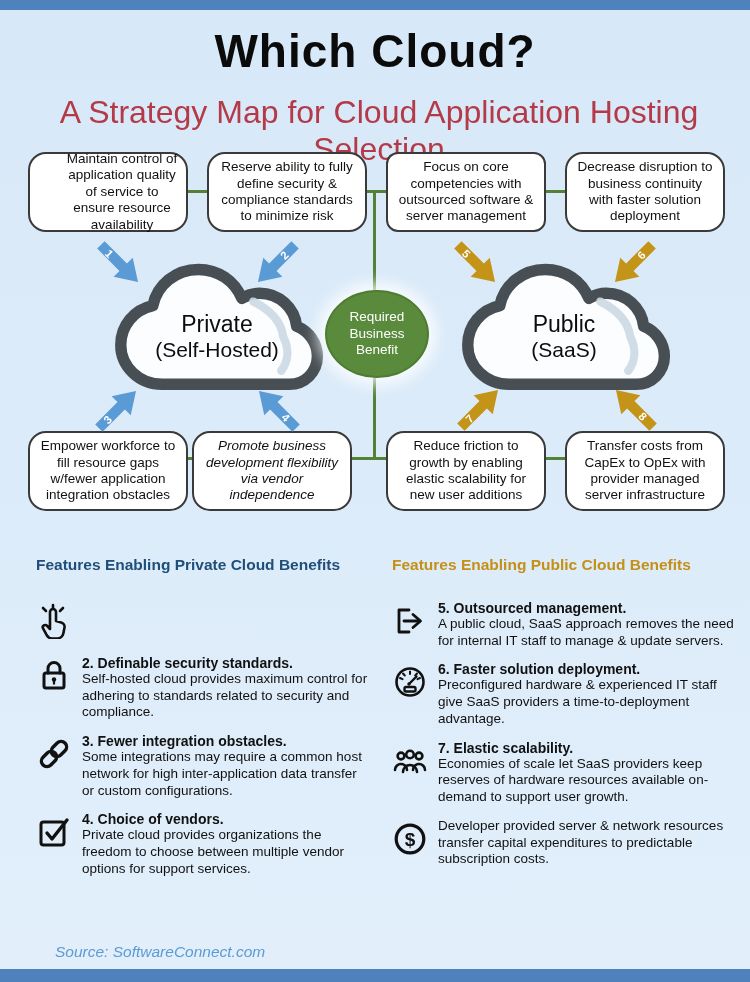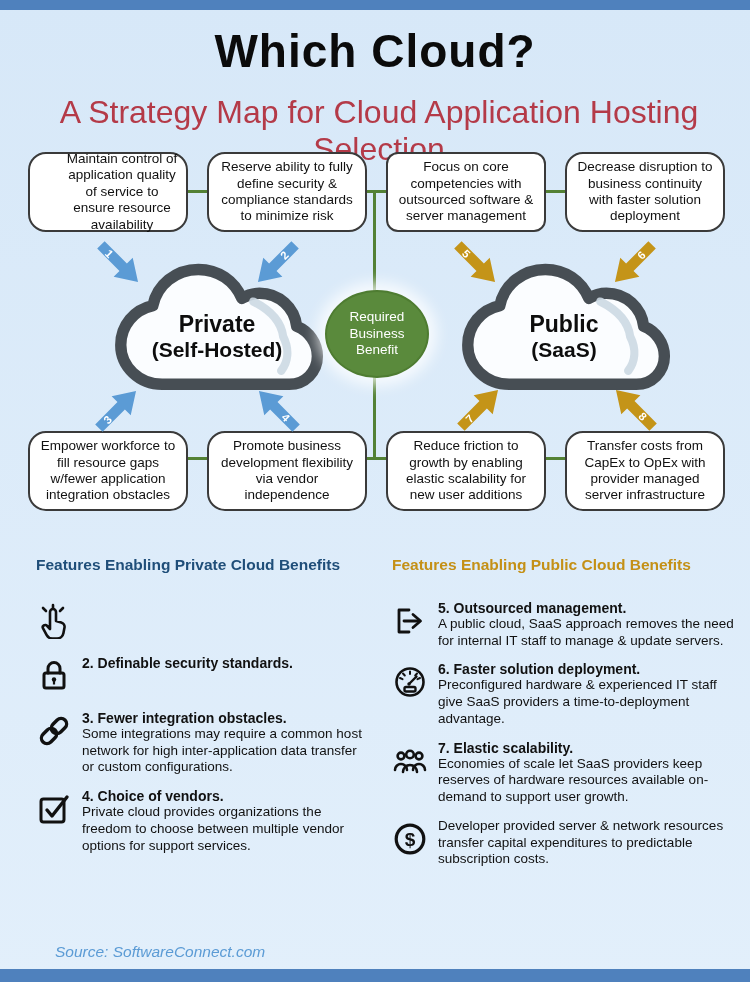--- a/index.html
+++ b/index.html
@@ -20,21 +20,21 @@
   .vline{width:3px;}
 
   .bbox{position:absolute;width:160px;height:80px;box-sizing:border-box;
         background:#fff;border:2.6px solid #3a3a3a;border-radius:18px;
         display:flex;align-items:center;justify-content:center;
         text-align:center;font-size:13.5px;line-height:1.22;padding:4px 8px;}
 
   .cloud{position:absolute;width:238px;height:auto;overflow:visible;}
   .cloud-body{fill:#fbfdff;stroke:#474e54;stroke-width:11;stroke-linejoin:round;}
   .cloud-shade{fill:none;stroke:#ccd9e3;stroke-width:8;stroke-linecap:round;opacity:.9;}
-  .cloud-label{position:absolute;width:238px;text-align:center;font-weight:bold;color:#0d0d0d;}
+  .cloud-label{position:absolute;width:238px;text-align:center;font-weight:normal;color:#0d0d0d;}
   .cloud-label .l1{display:block;font-size:23px;line-height:1.15;}
   .cloud-label .l2{display:block;font-size:21px;line-height:1.25;}
 
   .benefit-ellipse{position:absolute;left:325px;top:142px;width:100px;height:84px;
         border-radius:50%;background:#5a8a3c;border:2px solid #4e7c31;color:#fff;
         display:flex;align-items:center;justify-content:center;text-align:center;
         font-size:13.5px;line-height:1.25;
         box-shadow:0 0 14px 8px rgba(255,255,255,.75);}
   .benefit-ellipse span{display:block;width:70px;}
 
@@ -77,21 +77,21 @@
     <div class="hline" style="left:100px;top:42px;width:550px;"></div>
     <div class="hline" style="left:100px;top:309px;width:550px;"></div>
     <div class="vline" style="left:373px;top:42px;height:270px;"></div>
 
     <div class="bbox" style="left:28px;top:4px;padding-left:36px;">Maintain control of application quality of service to ensure resource availability</div>
     <div class="bbox" style="left:207px;top:4px;padding-left:8px;">Reserve ability to fully define security &amp; compliance standards to minimize risk</div>
     <div class="bbox" style="left:386px;top:4px;border-radius:12px;">Focus on core competencies with outsourced software &amp; server management</div>
     <div class="bbox" style="left:565px;top:4px;">Decrease disruption to business continuity with faster solution deployment</div>
 
     <div class="bbox" style="left:28px;top:283px;">Empower workforce to fill resource gaps w/fewer application integration obstacles</div>
-    <div class="bbox" style="left:207px;top:283px;">Promote business development flexibility via vendor independence</div>
+    <div class="bbox" style="left:192px;top:283px;font-style:italic;">Promote business development flexibility via vendor independence</div>
     <div class="bbox" style="left:386px;top:283px;">Reduce friction to growth by enabling elastic scalability for new user additions</div>
     <div class="bbox" style="left:565px;top:283px;">Transfer costs from CapEx to OpEx with provider managed server infrastructure</div>
 
     <svg class="cloud" style="left:98px;top:108px;" viewBox="0 0 230 145">
       <path class="cloud-body" d="M62 124 C40 124 22 107 22 86 C22 67 35 52 53 48 C57 28 75 13 97 13 C116 13 132 24 139 41 C144 38 150 36 156 36 C175 36 190 50 192 68 C204 73 212 84 212 97 C212 112 200 124 185 124 Z"></path>
       <path class="cloud-shade" d="M150 44 C166 52 177 63 179 78 C185 90 184 102 177 111"></path>
     </svg>
     <div class="cloud-label" style="left:98px;top:163px;">
       <span class="l1">Private</span>
       <span class="l2">(Self-Hosted)</span>
@@ -161,20 +161,21 @@
       <div class="ic">
         <svg viewBox="0 0 36 36">
           <path class="ico" style="stroke-width:3" d="M12 15 v-4.5 a6 6 0 0 1 12 0 V15"></path>
           <rect class="ico" style="stroke-width:3" x="8" y="15" width="20" height="15" rx="2"></rect>
           <circle class="ico-fill" cx="18" cy="21.5" r="2.2"></circle>
           <rect class="ico-fill" x="16.9" y="22.5" width="2.2" height="4"></rect>
         </svg>
       </div>
       <div class="tx">
         <h4>2. Definable security standards.</h4>
+        <p>Self-hosted cloud provides maximum control for adhering to standards related to security and compliance.</p>
       </div>
     </div>
 
     <div class="item">
       <div class="ic">
         <svg viewBox="0 0 36 36">
           <g class="ico" style="stroke-width:3.4" transform="rotate(-45 18 18)">
             <rect x="2.5" y="12.5" width="17" height="11" rx="5.5"></rect>
             <rect x="16.5" y="12.5" width="17" height="11" rx="5.5"></rect>
           </g>

